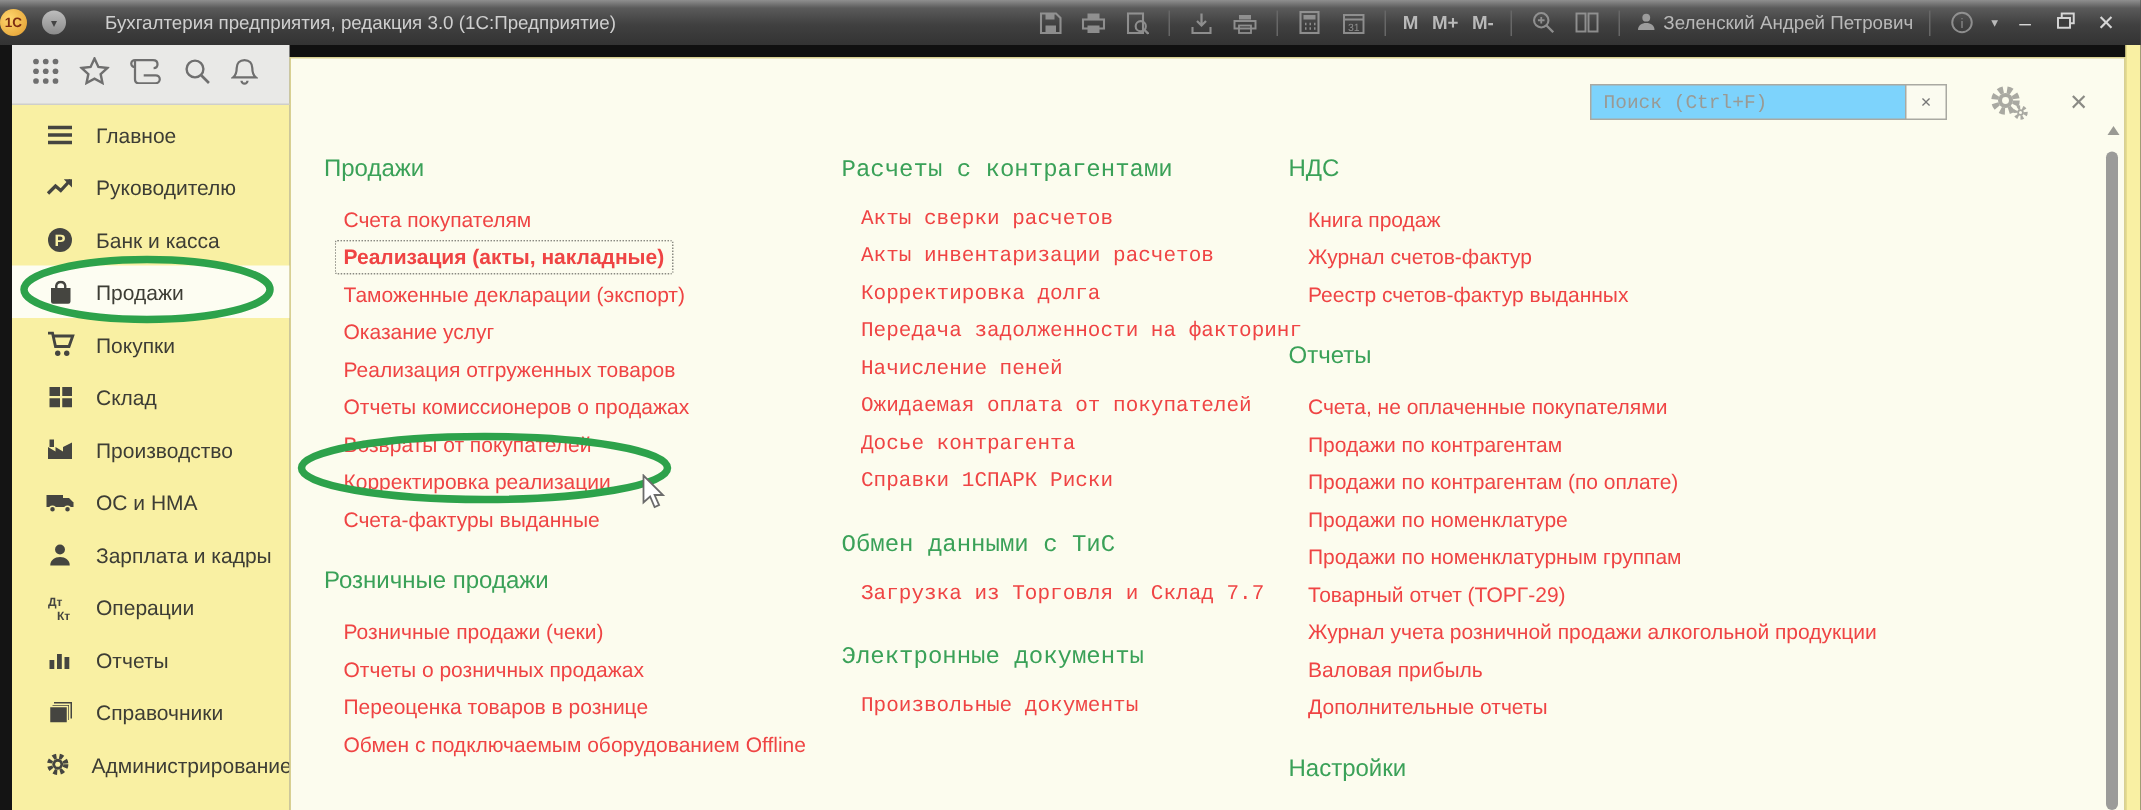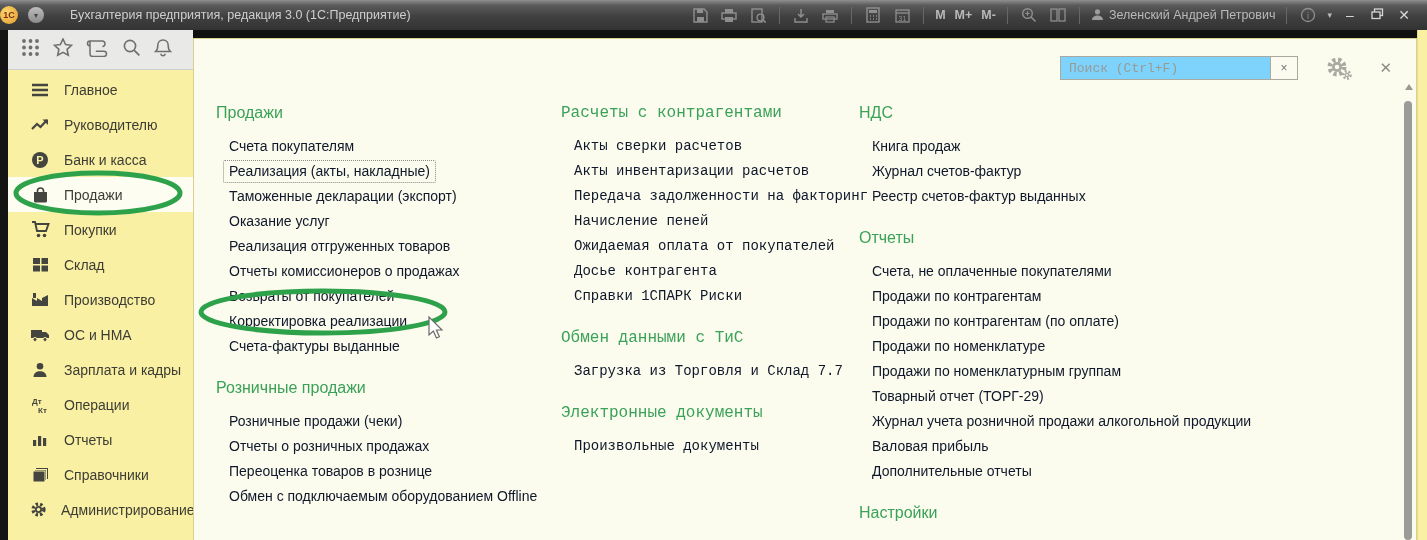--- a/index.html
+++ b/index.html
@@ -62,24 +62,24 @@
   #panel-close { position:absolute; right:24px; top:20px; font-size:15px; color:#8b8b85; }
 
   
   .col { position:absolute; top:65px; }
   #col1 { left:22px;  width:340px; }
   #col2 { left:367px; width:292px;font-family:Liberation Mono, monospace; }
   #col3 { left:665px; width:540px; }
   .section { margin-bottom:20px; }
   .sec-h { font-size:16px; color:#3aa158; height:20px; margin-bottom:10px;
     white-space:nowrap; }
-  .mi { height:25px; line-height:25px; font-size:14px; color:#0f172a;
+  .mi { height:25px; line-height:25px; font-size:14px; color:#ef4444;
     padding-left:13px; white-space:nowrap; cursor:default; }
   .focus-box { display:inline-block; border:1px dotted #8a8a82; border-radius:2px;
-    padding:0 5px; margin-left:-6px; line-height:21px; }
+    padding:0 5px; margin-left:-6px; line-height:21px;font-weight:bold; }
 
   
   #vscroll { left:1404px; top:84px; width:9px; height:456px; }
   #vs-up { width:0; height:0; margin:0 auto; border-left:4px solid transparent;
     border-right:4px solid transparent; border-bottom:6px solid #9a9a94; }
   #vs-thumb { position:absolute; left:0; top:17px; width:8px; height:439px;
     background:#9b9b99; border-radius:4px; }
 
   
   .anno { pointer-events:none; z-index:20; }
@@ -389,20 +389,21 @@
       <div class="mi">Переоценка товаров в рознице</div>
       <div class="mi">Обмен с подключаемым оборудованием Offline</div>
     </div>
   </div>
 
   <div class="col" id="col2">
     <div class="section">
       <div class="sec-h">Расчеты с контрагентами</div>
       <div class="mi">Акты сверки расчетов</div>
       <div class="mi">Акты инвентаризации расчетов</div>
+      <div class="mi">Корректировка долга</div>
       <div class="mi">Передача задолженности на факторинг</div>
       <div class="mi">Начисление пеней</div>
       <div class="mi">Ожидаемая оплата от покупателей</div>
       <div class="mi">Досье контрагента</div>
       <div class="mi">Справки 1СПАРК Риски</div>
     </div>
     <div class="section">
       <div class="sec-h">Обмен данными с ТиС</div>
       <div class="mi">Загрузка из Торговля и Склад 7.7</div>
     </div>

